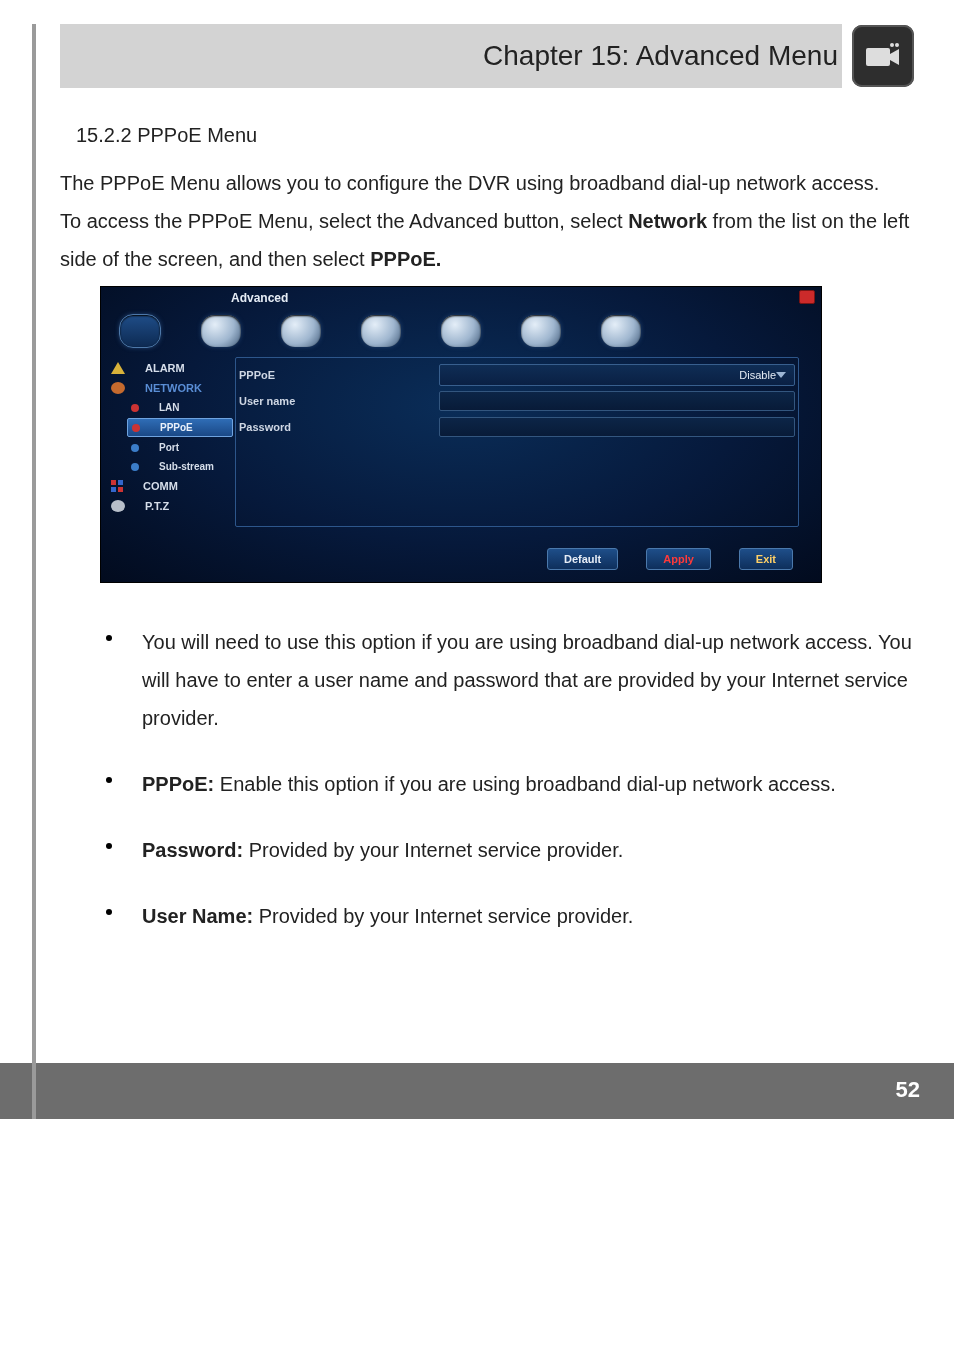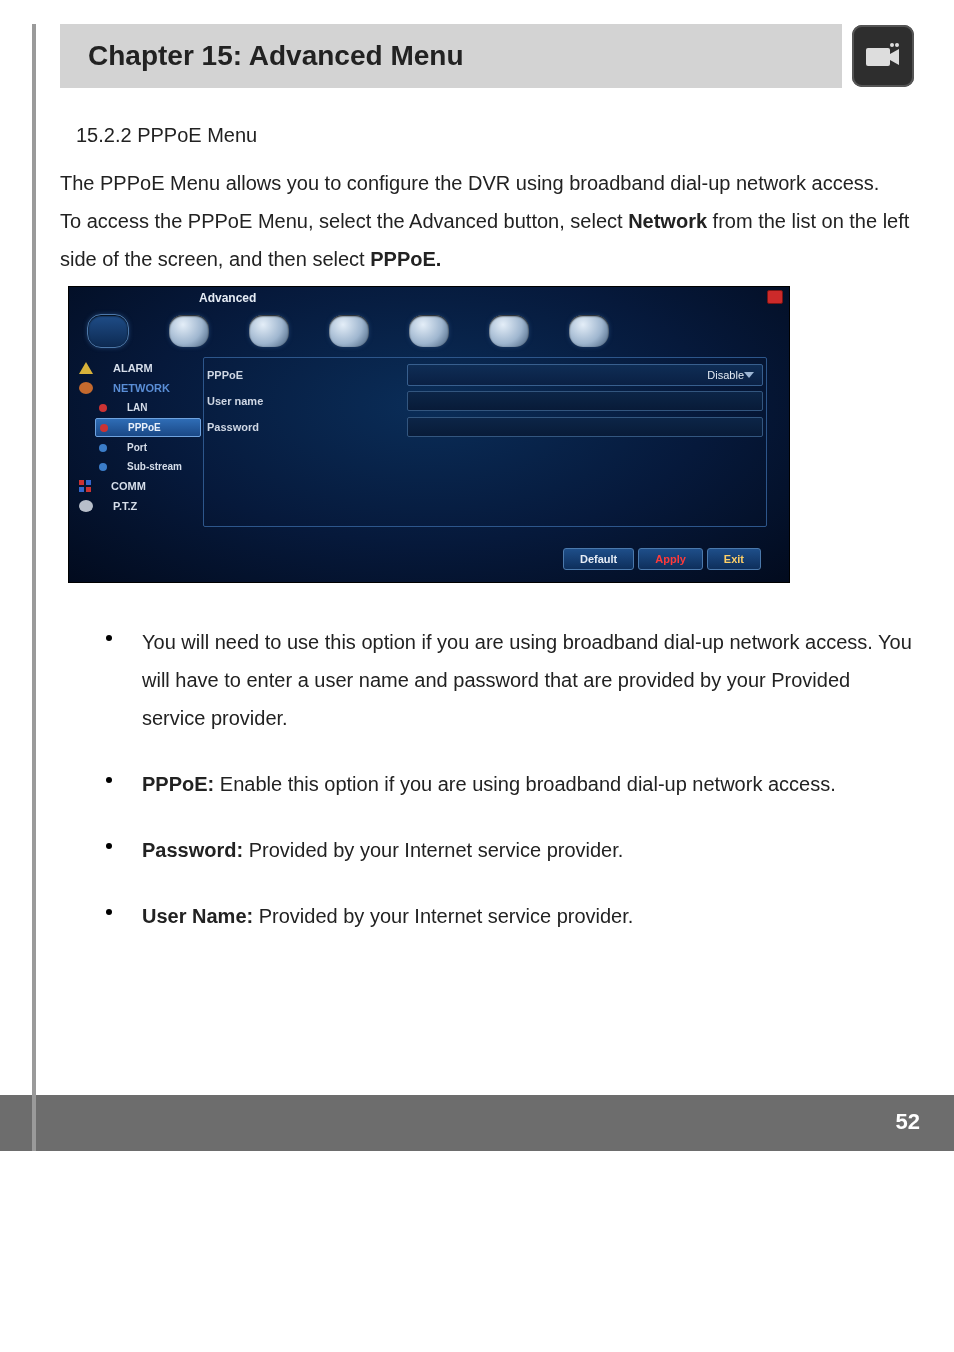--- a/index.html
+++ b/index.html
@@ -8,21 +8,21 @@
   font-size:20px;
   color:#222;
   background:#fff;
   width:954px;
 }
 .page{
   box-sizing:border-box;
   padding:0 40px 40px 60px;
 }
 .footer-bar{
-  margin-top:92px;
+  margin-top:60px;
   background:#6d6d6d;
   color:#fff;
   text-align:right;
   padding:14px 34px 14px 0;
   font-size:22px;
   font-weight:bold;
   height:28px;
 }
 .left-rule{
   position:absolute;
@@ -32,23 +32,24 @@
 .wrapper{position:relative;}
 .title-band{
   position:relative;
   display:flex;
   align-items:center;
   margin:24px 0 28px 0;
 }
 .title-band .bar{
   background:#d3d3d3;
   flex:1;
-  padding:16px 10px 16px 28px;
+  padding:16px 4px 16px 28px;
   font-size:28px;
-  font-weight:bold;
+  font-weight:normal;
+  text-align:right;
 }
 .title-band .cam-badge{
   width:62px;height:62px;
   background:#2e2e2e;
   border-radius:10px;
   margin-left:10px;
   display:flex;align-items:center;justify-content:center;
   box-shadow:inset 0 0 0 2px #555;
 }
 .title-band .cam-badge svg{width:36px;height:28px;fill:#ddd}
@@ -56,21 +57,21 @@
 .body-text .h{font-weight:normal;margin:10px 16px}
 .body-text b{font-weight:bold}
 .bullets{margin:40px 0 0 0}
 .bullets .li{display:flex;margin:24px 0 28px 0}
 .bullets .dot{width:6px;height:6px;border-radius:50%;background:#000;margin:12px 30px 0 46px;flex:none}
 .bullets .txt{flex:1;font-size:20px;line-height:1.9}
 .bullets .txt b{font-weight:bold}
 
 
 .dvr{
-  margin:8px 0 0 8px;
+  margin:8px 0 0 40px;
   width:720px;height:295px;
   background:radial-gradient(ellipse at 50% 40%,#0a2d58 0%,#06193b 55%,#020b1e 100%);
   position:relative;
   border:1px solid #000;
   font-family:Verdana,Arial,sans-serif;
   color:#dfe7f0;
   font-size:11px;
 }
 .dvr .win-title{
   position:absolute;left:130px;top:4px;font-size:12px;font-weight:bold;color:#e5ecf5
@@ -127,21 +128,21 @@
   display:flex;align-items:center;padding:0 8px;justify-content:flex-end;font-size:11px;color:#e4ebf4
 }
 .dvr .fsel .chev{width:0;height:0;border-left:5px solid transparent;border-right:5px solid transparent;border-top:6px solid #9db6d4}
 .dvr .finput{
   flex:1;height:18px;border:1px solid #33567f;background:linear-gradient(#0c2547,#081b38);border-radius:2px;
 }
 .dvr .panel-border{
   position:absolute;left:134px;right:22px;top:70px;height:168px;border:1px solid #2d568b;border-radius:2px;
 }
 .dvr .btns{
-  position:absolute;right:28px;bottom:12px;display:flex;gap:4px;
+  position:absolute;right:28px;bottom:12px;display:flex;gap:28px;
 }
 .dvr .btn{
   height:20px;padding:0 16px;border:1px solid #4b79ac;border-radius:3px;
   background:linear-gradient(#1e4e89,#0e2f5c);font-size:11px;font-weight:bold;
   display:flex;align-items:center;color:#e6edf6
 }
 .dvr .btn.apply{color:#ff3a3a}
 .dvr .btn.exit{color:#ffd066}
 </style>
 </head>
@@ -248,21 +249,21 @@
           </div>
         <div class="btn exit">
             <span>Exit</span>
           </div>
       </div>
     </div>
 
     <div class="bullets">
       <div class="li">
         <span class="dot"></span>
-        <div class="txt">You will need to use this option if you are using broadband dial-up network access. You will have to enter a user name and password that are provided by your Provided service provider.</div>
+        <div class="txt">You will need to use this option if you are using broadband dial-up network access. You will have to enter a user name and password that are provided by your Internet service provider.</div>
       </div>
       <div class="li">
         <span class="dot"></span>
         <div class="txt">
           <b>PPPoE:</b><span> Enable this option if you are using broadband dial-up network access.</span>
         </div>
       </div>
       <div class="li">
         <span class="dot"></span>
         <div class="txt">

